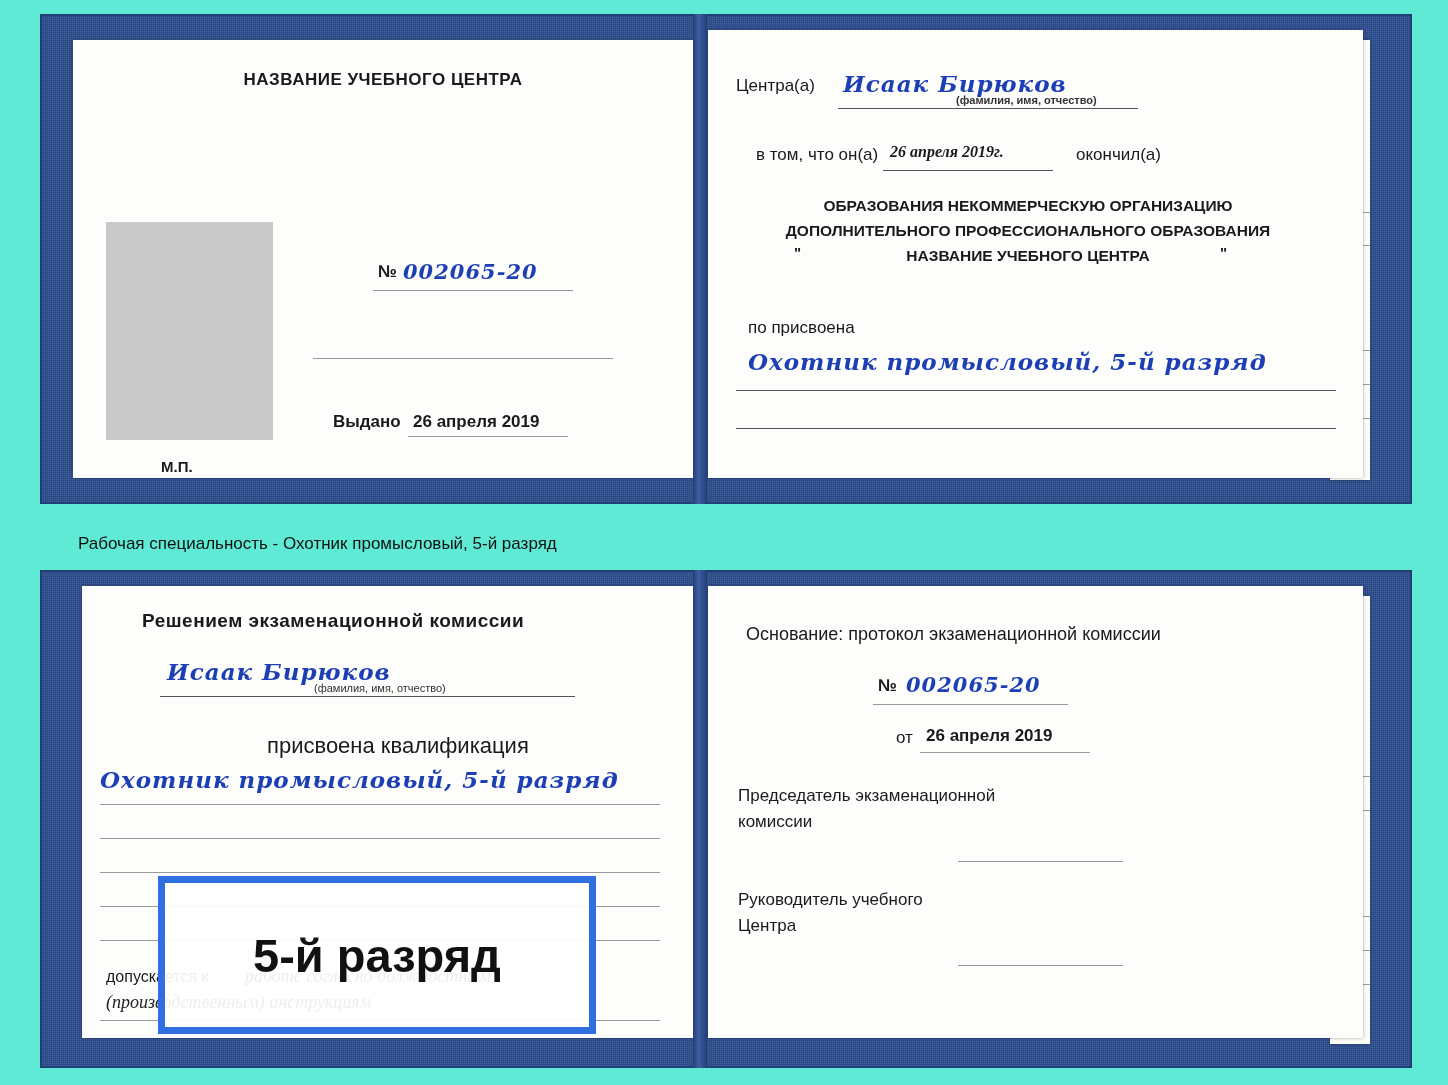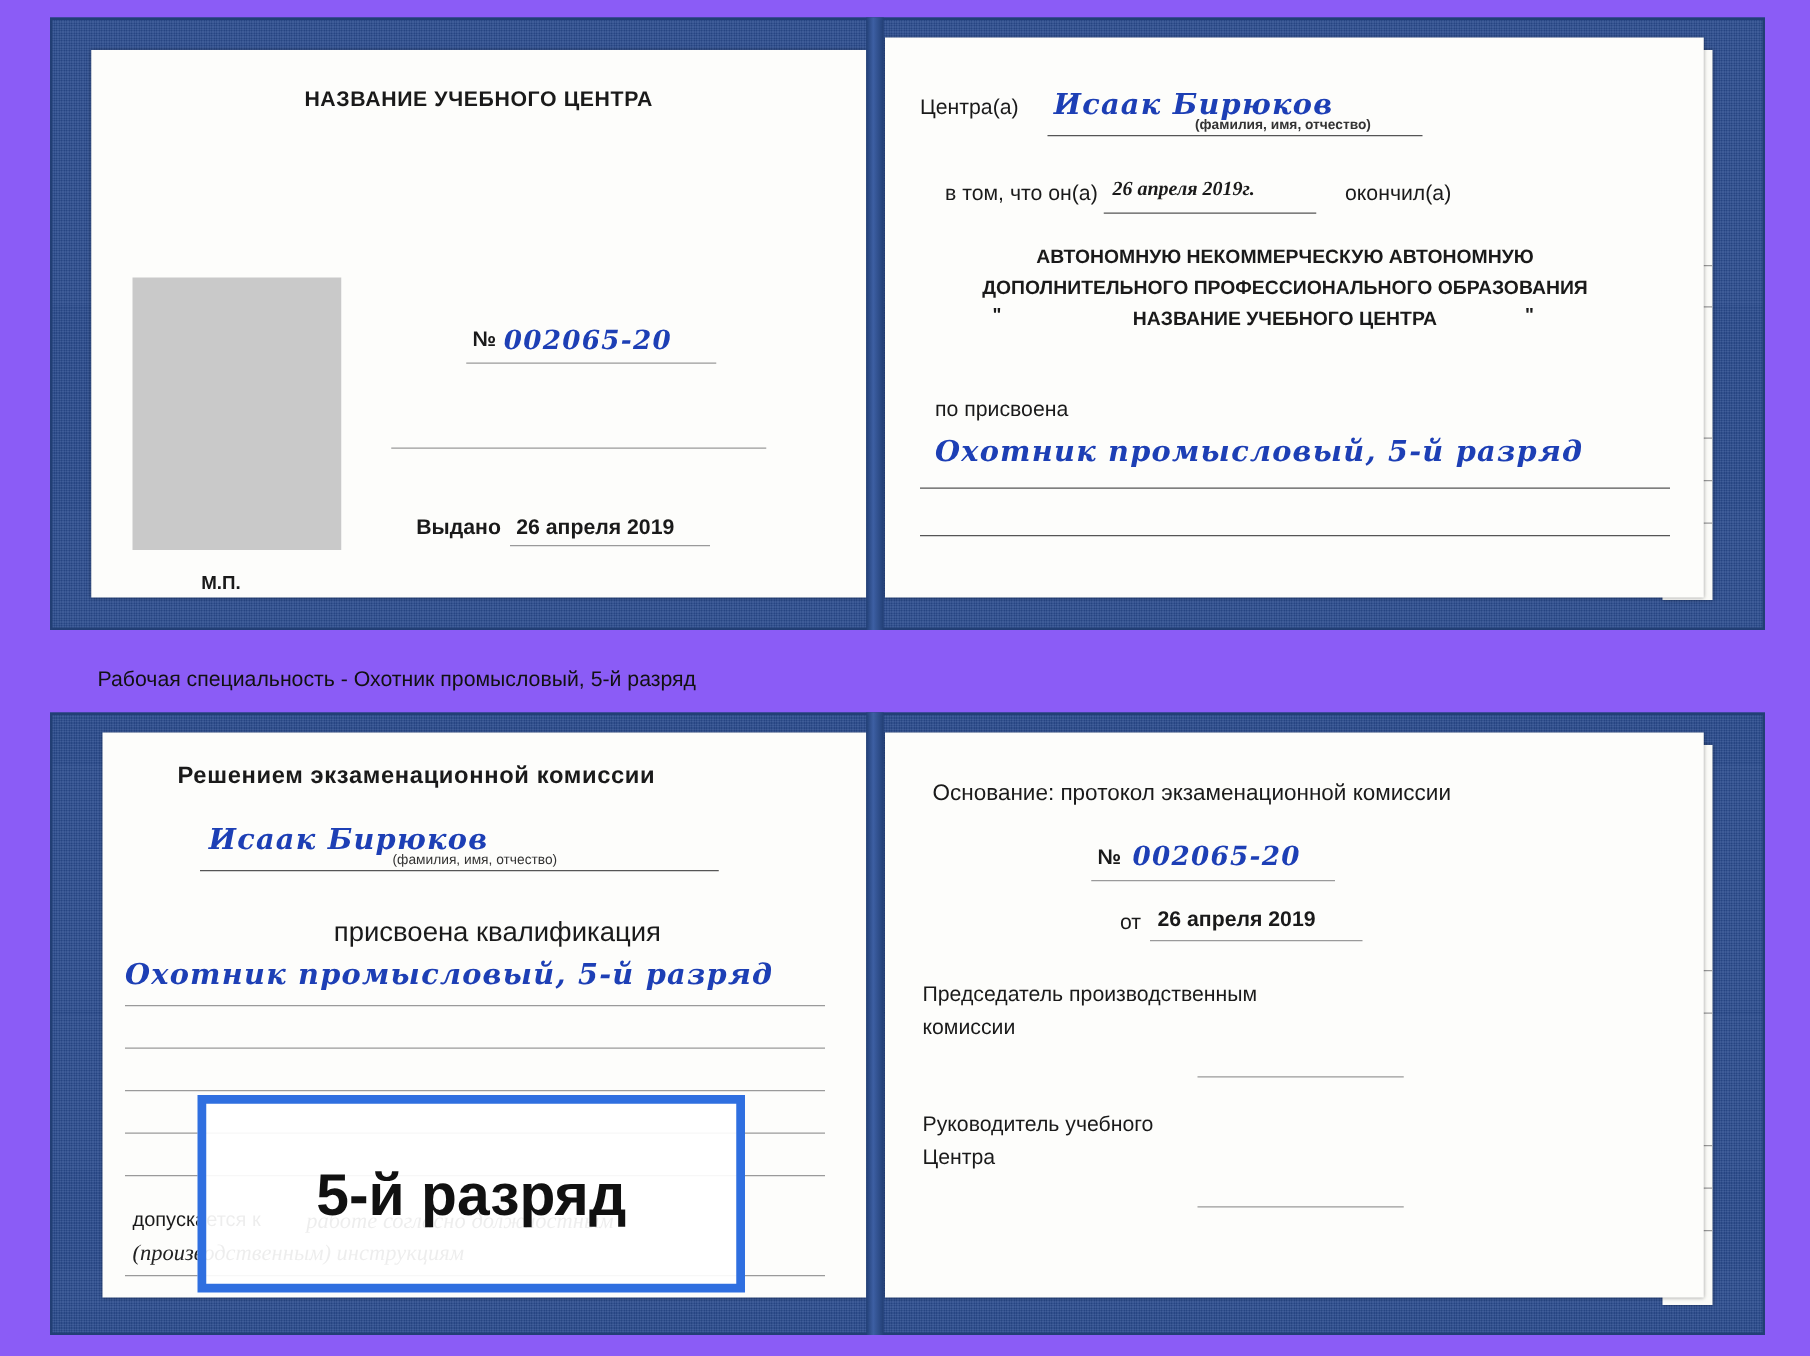--- a/index.html
+++ b/index.html
@@ -5,21 +5,21 @@
   html, body {
     margin: 0;
     padding: 0;
     background: #ffffff;
     font-family: "Liberation Sans", sans-serif;
   }
   #page {
     position: relative;
     width: 1448px;
     height: 1085px;
-    background: #8b5cf6;
+    background: #5eead4;
     overflow: hidden;
   }
 
   
   .book {
     position: absolute;
     background: #2a4b8d;
     border: 2px solid #223f75;
     box-sizing: border-box;
   }
@@ -169,21 +169,21 @@
       <div class="t" style="left:28px; top:46px; font-size:17px;">Центра(а)</div>
       <div class="t hand" style="left:135px; top:40px; font-size:23px;">Исаак Бирюков</div>
       <div class="line-dark" style="left:130px; top:78px; width:300px;"></div>
       <div class="t tiny bold" style="left:248px; top:64px;">(фамилия, имя, отчество)</div>
 
       <div class="t" style="left:48px; top:115px; font-size:17px;">в том, что он(а)</div>
       <div class="t bold handthin" style="left:182px; top:113px; font-size:16px; color:#1a1a1a; font-style:italic;">26 апреля 2019г.</div>
       <div class="line-dark" style="left:175px; top:140px; width:170px;"></div>
       <div class="t" style="left:368px; top:115px; font-size:17px;">окончил(а)</div>
 
-      <div class="t bold center" style="left:20px; top:167px; width:600px; font-size:15.5px;">АВТОНОМНУЮ НЕКОММЕРЧЕСКУЮ АВТОНОМНУЮ</div>
+      <div class="t bold center" style="left:20px; top:167px; width:600px; font-size:15.5px;">ОБРАЗОВАНИЯ НЕКОММЕРЧЕСКУЮ ОРГАНИЗАЦИЮ</div>
       <div class="t bold center" style="left:10px; top:192px; width:620px; font-size:15.5px;text-align:center;">ДОПОЛНИТЕЛЬНОГО ПРОФЕССИОНАЛЬНОГО ОБРАЗОВАНИЯ</div>
       <div class="t bold" style="left:86px; top:214px; font-size:15px;">"</div>
       <div class="t bold center" style="left:20px; top:217px; width:600px; font-size:15.5px;">НАЗВАНИЕ УЧЕБНОГО ЦЕНТРА</div>
       <div class="t bold" style="left:512px; top:214px; font-size:15px;">"</div>
 
       <div class="t" style="left:40px; top:288px; font-size:17px;">по присвоена</div>
       <div class="t hand" style="left:40px; top:318px; font-size:23px;">Охотник промысловый, 5-й разряд</div>
 
       <div class="line-dark" style="left:28px; top:360px; width:600px;"></div>
       <div class="line-dark" style="left:28px; top:398px; width:600px;"></div>
@@ -241,21 +241,21 @@
       <div class="t" style="left:38px; top:38px; font-size:18px;">Основание: протокол экзаменационной комиссии</div>
 
       <div class="t bold" style="left:170px; top:90px; font-size:17px;">№</div>
       <div class="t hand" style="left:198px; top:86px; font-size:21px;">002065-20</div>
       <div class="line" style="left:165px; top:118px; width:195px;"></div>
 
       <div class="t" style="left:188px; top:142px; font-size:17px;">от</div>
       <div class="t bold" style="left:218px; top:140px; font-size:17px;">26 апреля 2019</div>
       <div class="line" style="left:212px; top:166px; width:170px;"></div>
 
-      <div class="t" style="left:30px; top:200px; font-size:17px;">Председатель производственным</div>
+      <div class="t" style="left:30px; top:200px; font-size:17px;">Председатель экзаменационной</div>
       <div class="t" style="left:30px; top:226px; font-size:17px;">комиссии</div>
       <div class="line" style="left:250px; top:275px; width:165px;"></div>
 
       <div class="t" style="left:30px; top:304px; font-size:17px;">Руководитель учебного</div>
       <div class="t" style="left:30px; top:330px; font-size:17px;">Центра</div>
       <div class="line" style="left:250px; top:379px; width:165px;"></div>
     </div>
   </div>
 
 </div>

